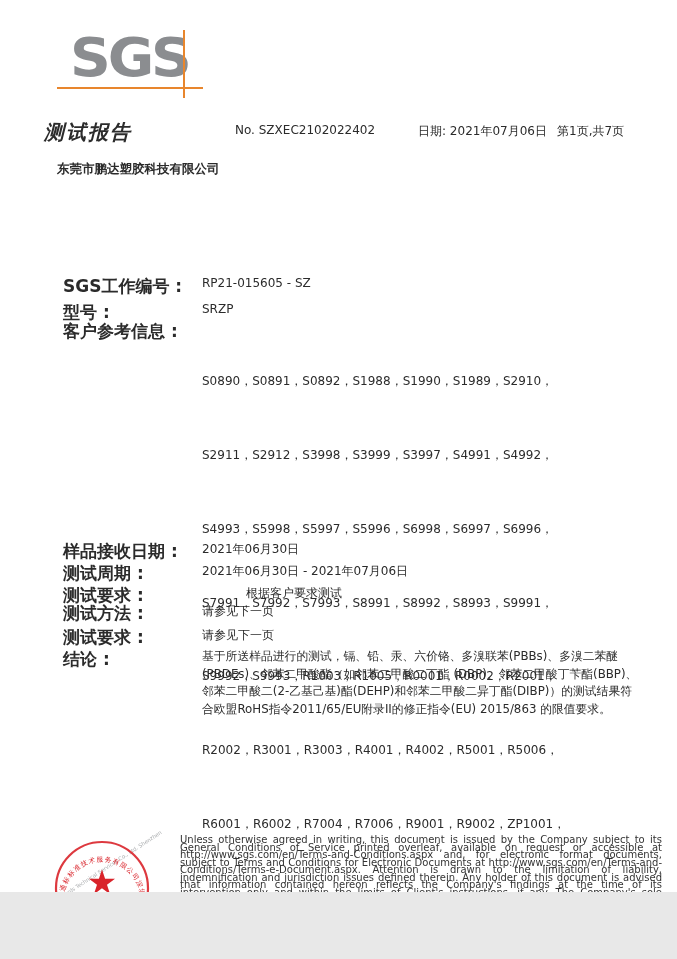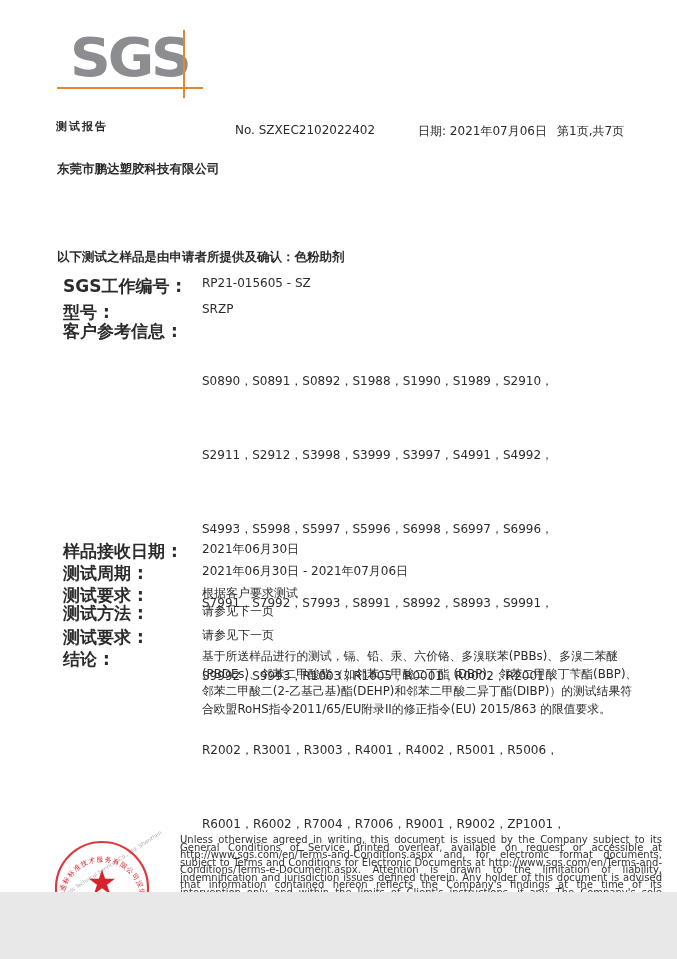--- a/index.html
+++ b/index.html
@@ -9,21 +9,21 @@
     font-family:"DejaVu Sans","Liberation Sans",sans-serif;
     color:#2b2b2b;
   }
   .abs{position:absolute;}
   
   .logo{left:70px;top:26px;font-size:54px;font-weight:bold;color:#8b8d90;
         letter-spacing:-3px;transform:scaleX(1.05);transform-origin:left;}
   .crosshair-v{width:2px;background:#e8862d;}
   .crosshair-h{height:2px;background:#e8862d;}
   .title-row{font-size:12px;}
-  .report-title{left:56px;top:119px;font-size:11px;font-weight:bold;letter-spacing:2px;}
+  .report-title{left:44px;top:119px;font-size:20px;font-weight:bold;letter-spacing:2px;font-style:italic;}
   .report-no{left:235px;top:123px;}
   .report-date{left:418px;top:123px;}
   .report-pages{left:557px;top:123px;}
   .company{left:57px;top:161px;font-size:12.5px;font-weight:bold;}
   .address{left:57px;top:186px;font-size:12.5px;font-weight:bold;}
   .statement{left:57px;top:249px;font-size:12.5px;font-weight:bold;}
   .flabel{left:63px;font-size:17px;font-weight:bold;}
   .fvalue{left:202px;font-size:12px;}
   .reflines{left:202px;top:320px;font-size:12px;line-height:24.6px;white-space:pre;}
   .conclusion-val{left:202px;top:648px;width:438px;font-size:11.8px;line-height:17.5px;}
@@ -51,21 +51,20 @@
   <div class="abs crosshair-v" style="left:183px;top:30px;height:68px;"></div>
   <div class="abs crosshair-h" style="left:57px;top:87px;width:146px;"></div>
 
   <div class="abs report-title">测试报告</div>
   <div class="abs report-no title-row">No. SZXEC2102022402</div>
   <div class="abs report-date title-row">日期: 2021年07月06日</div>
   <div class="abs report-pages title-row">第1页,共7页</div>
 
   <div class="abs company">东莞市鹏达塑胶科技有限公司</div>
 
-  <div class="abs statement">以下测试之样品是由申请者所提供及确认：色粉助剂</div>
 
   <div class="abs flabel" style="top:275px;">SGS工作编号 :</div>
   <div class="abs fvalue" style="top:276px;">RP21-015605 - SZ</div>
 
   <div class="abs flabel" style="top:301px;">型号 :</div>
   <div class="abs fvalue" style="top:302px;">SRZP</div>
 
   <div class="abs flabel" style="top:320px;">客户参考信息 :</div>
   <div class="abs reflines">
     <div>S0890，S0891，S0892，S1988，S1990，S1989，S2910，</div>
@@ -79,21 +78,21 @@
     
   </div>
 
   <div class="abs flabel" style="top:540px;">样品接收日期 :</div>
   <div class="abs fvalue" style="top:541px;">2021年06月30日</div>
 
   <div class="abs flabel" style="top:562px;">测试周期 :</div>
   <div class="abs fvalue" style="top:563px;text-align:center;">2021年06月30日 - 2021年07月06日</div>
 
   <div class="abs flabel" style="top:584px;">测试要求 :</div>
-  <div class="abs fvalue" style="top:585px;">根据客户要求测试</div>
+  <div class="abs fvalue" style="top:585px;margin-left:44px;">根据客户要求测试</div>
 
   <div class="abs flabel" style="top:602px;">测试方法 :</div>
   <div class="abs fvalue" style="top:603px;">请参见下一页</div>
 
   <div class="abs flabel" style="top:626px;">测试要求 :</div>
   <div class="abs fvalue" style="top:627px;">请参见下一页</div>
 
   <div class="abs flabel" style="top:648px;">结论 :</div>
   <div class="abs conclusion-val">基于所送样品进行的测试，镉、铅、汞、六价铬、多溴联苯(PBBs)、多溴二苯醚(PBDEs)、邻苯二甲酸酯（如邻苯二甲酸二丁酯 (DBP)、邻苯二甲酸丁苄酯(BBP)、邻苯二甲酸二(2-乙基己基)酯(DEHP)和邻苯二甲酸二异丁酯(DIBP)）的测试结果符合欧盟RoHS指令2011/65/EU附录II的修正指令(EU) 2015/863 的限值要求。</div>
 

